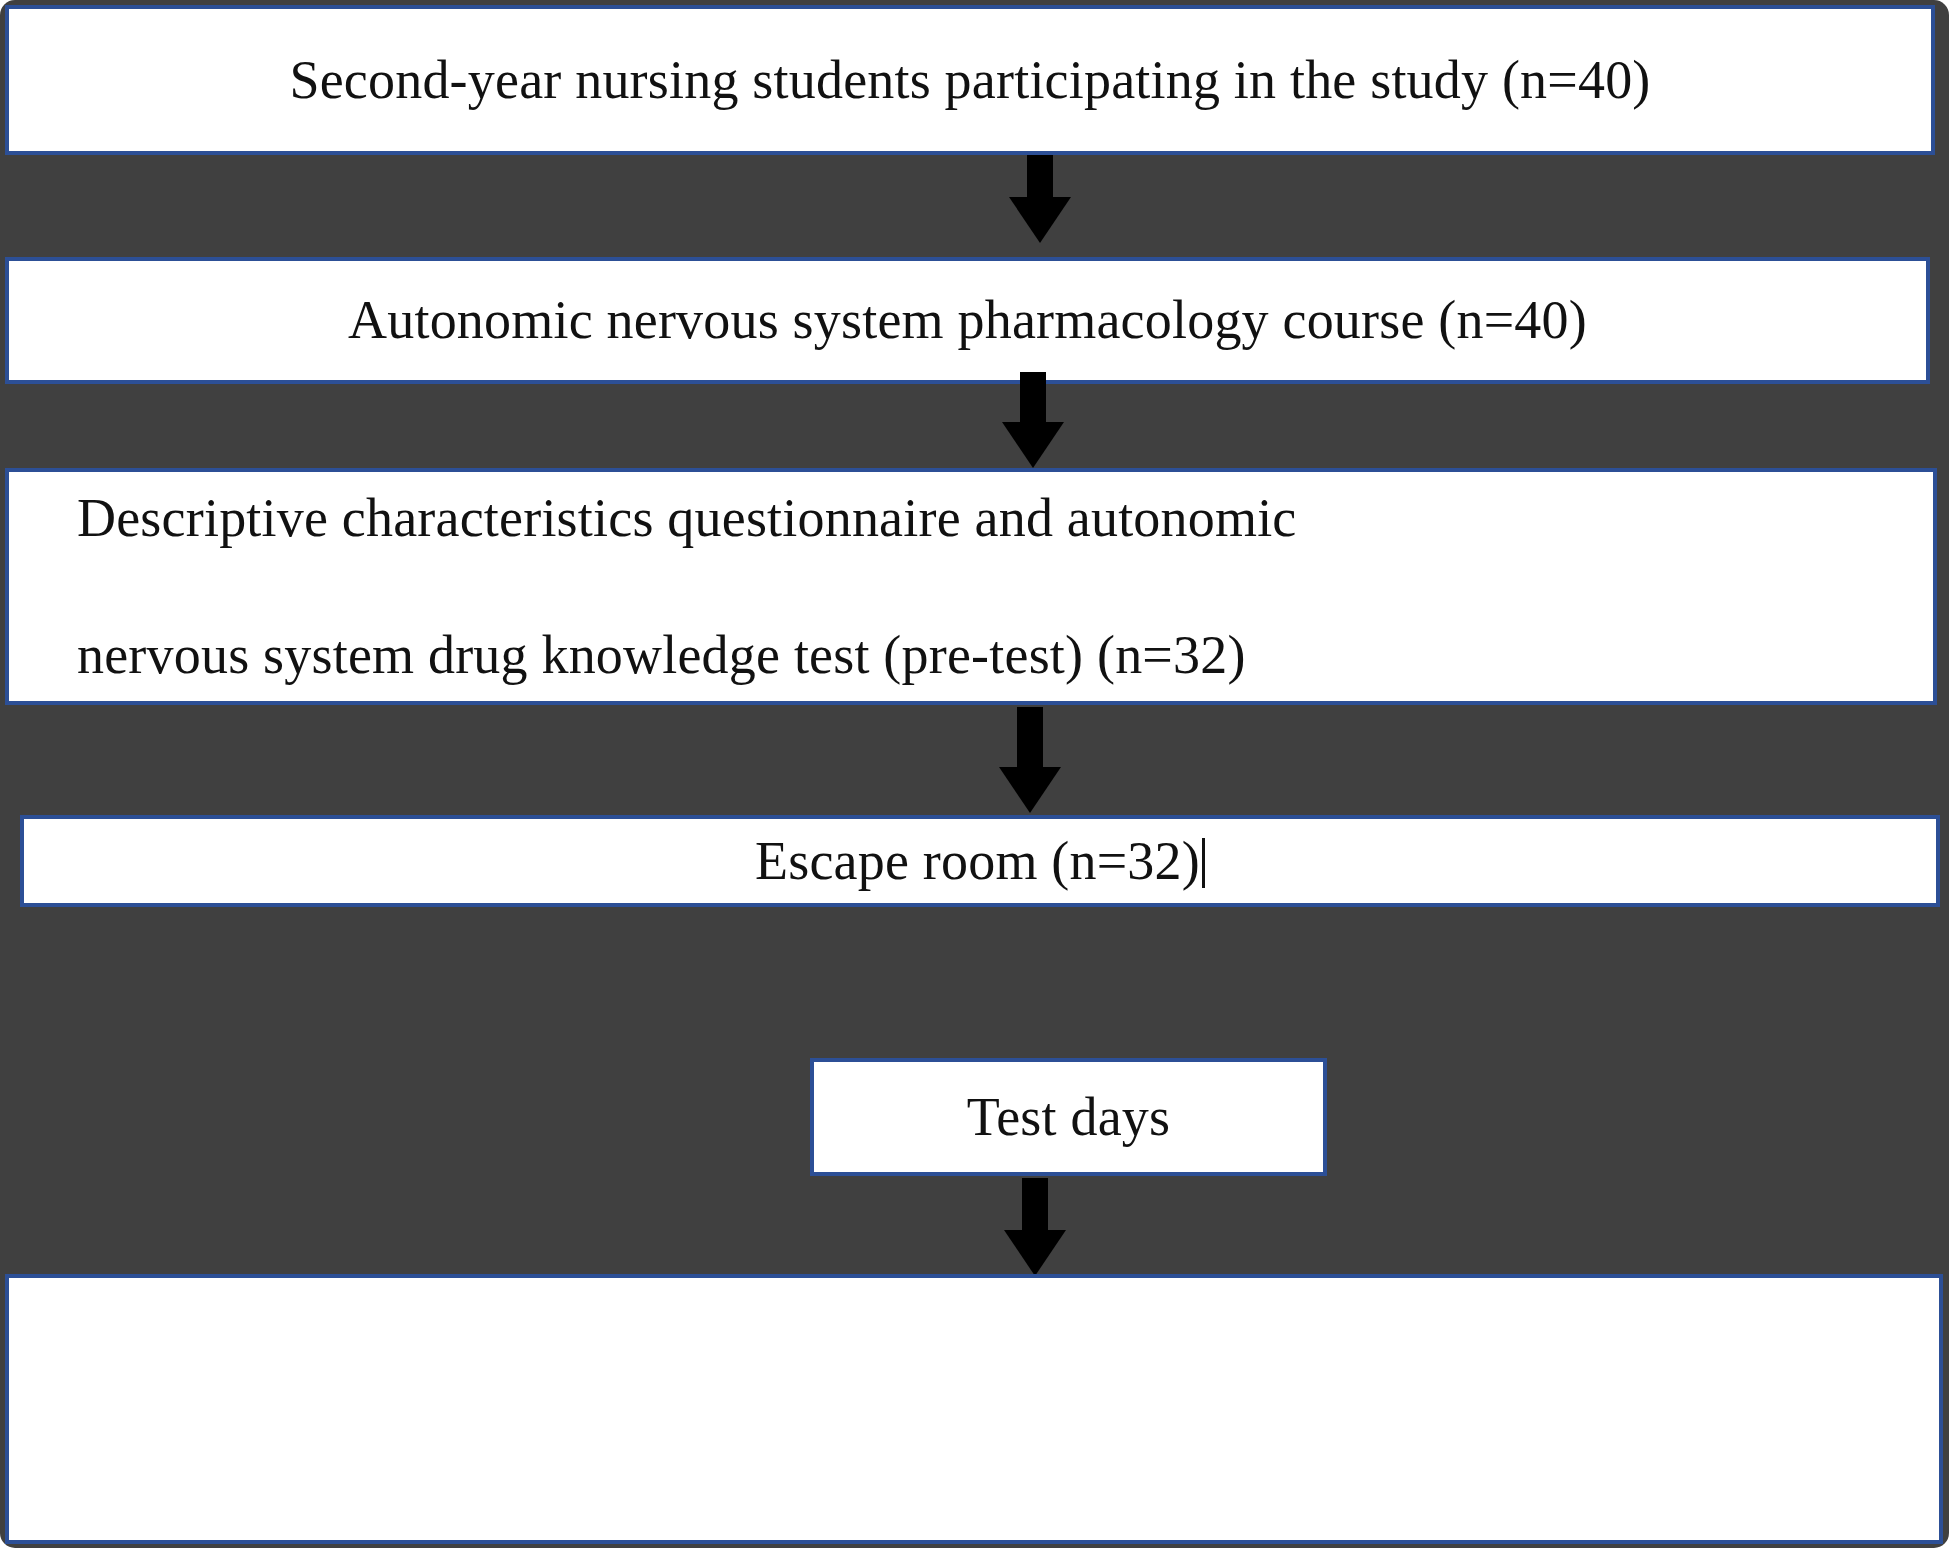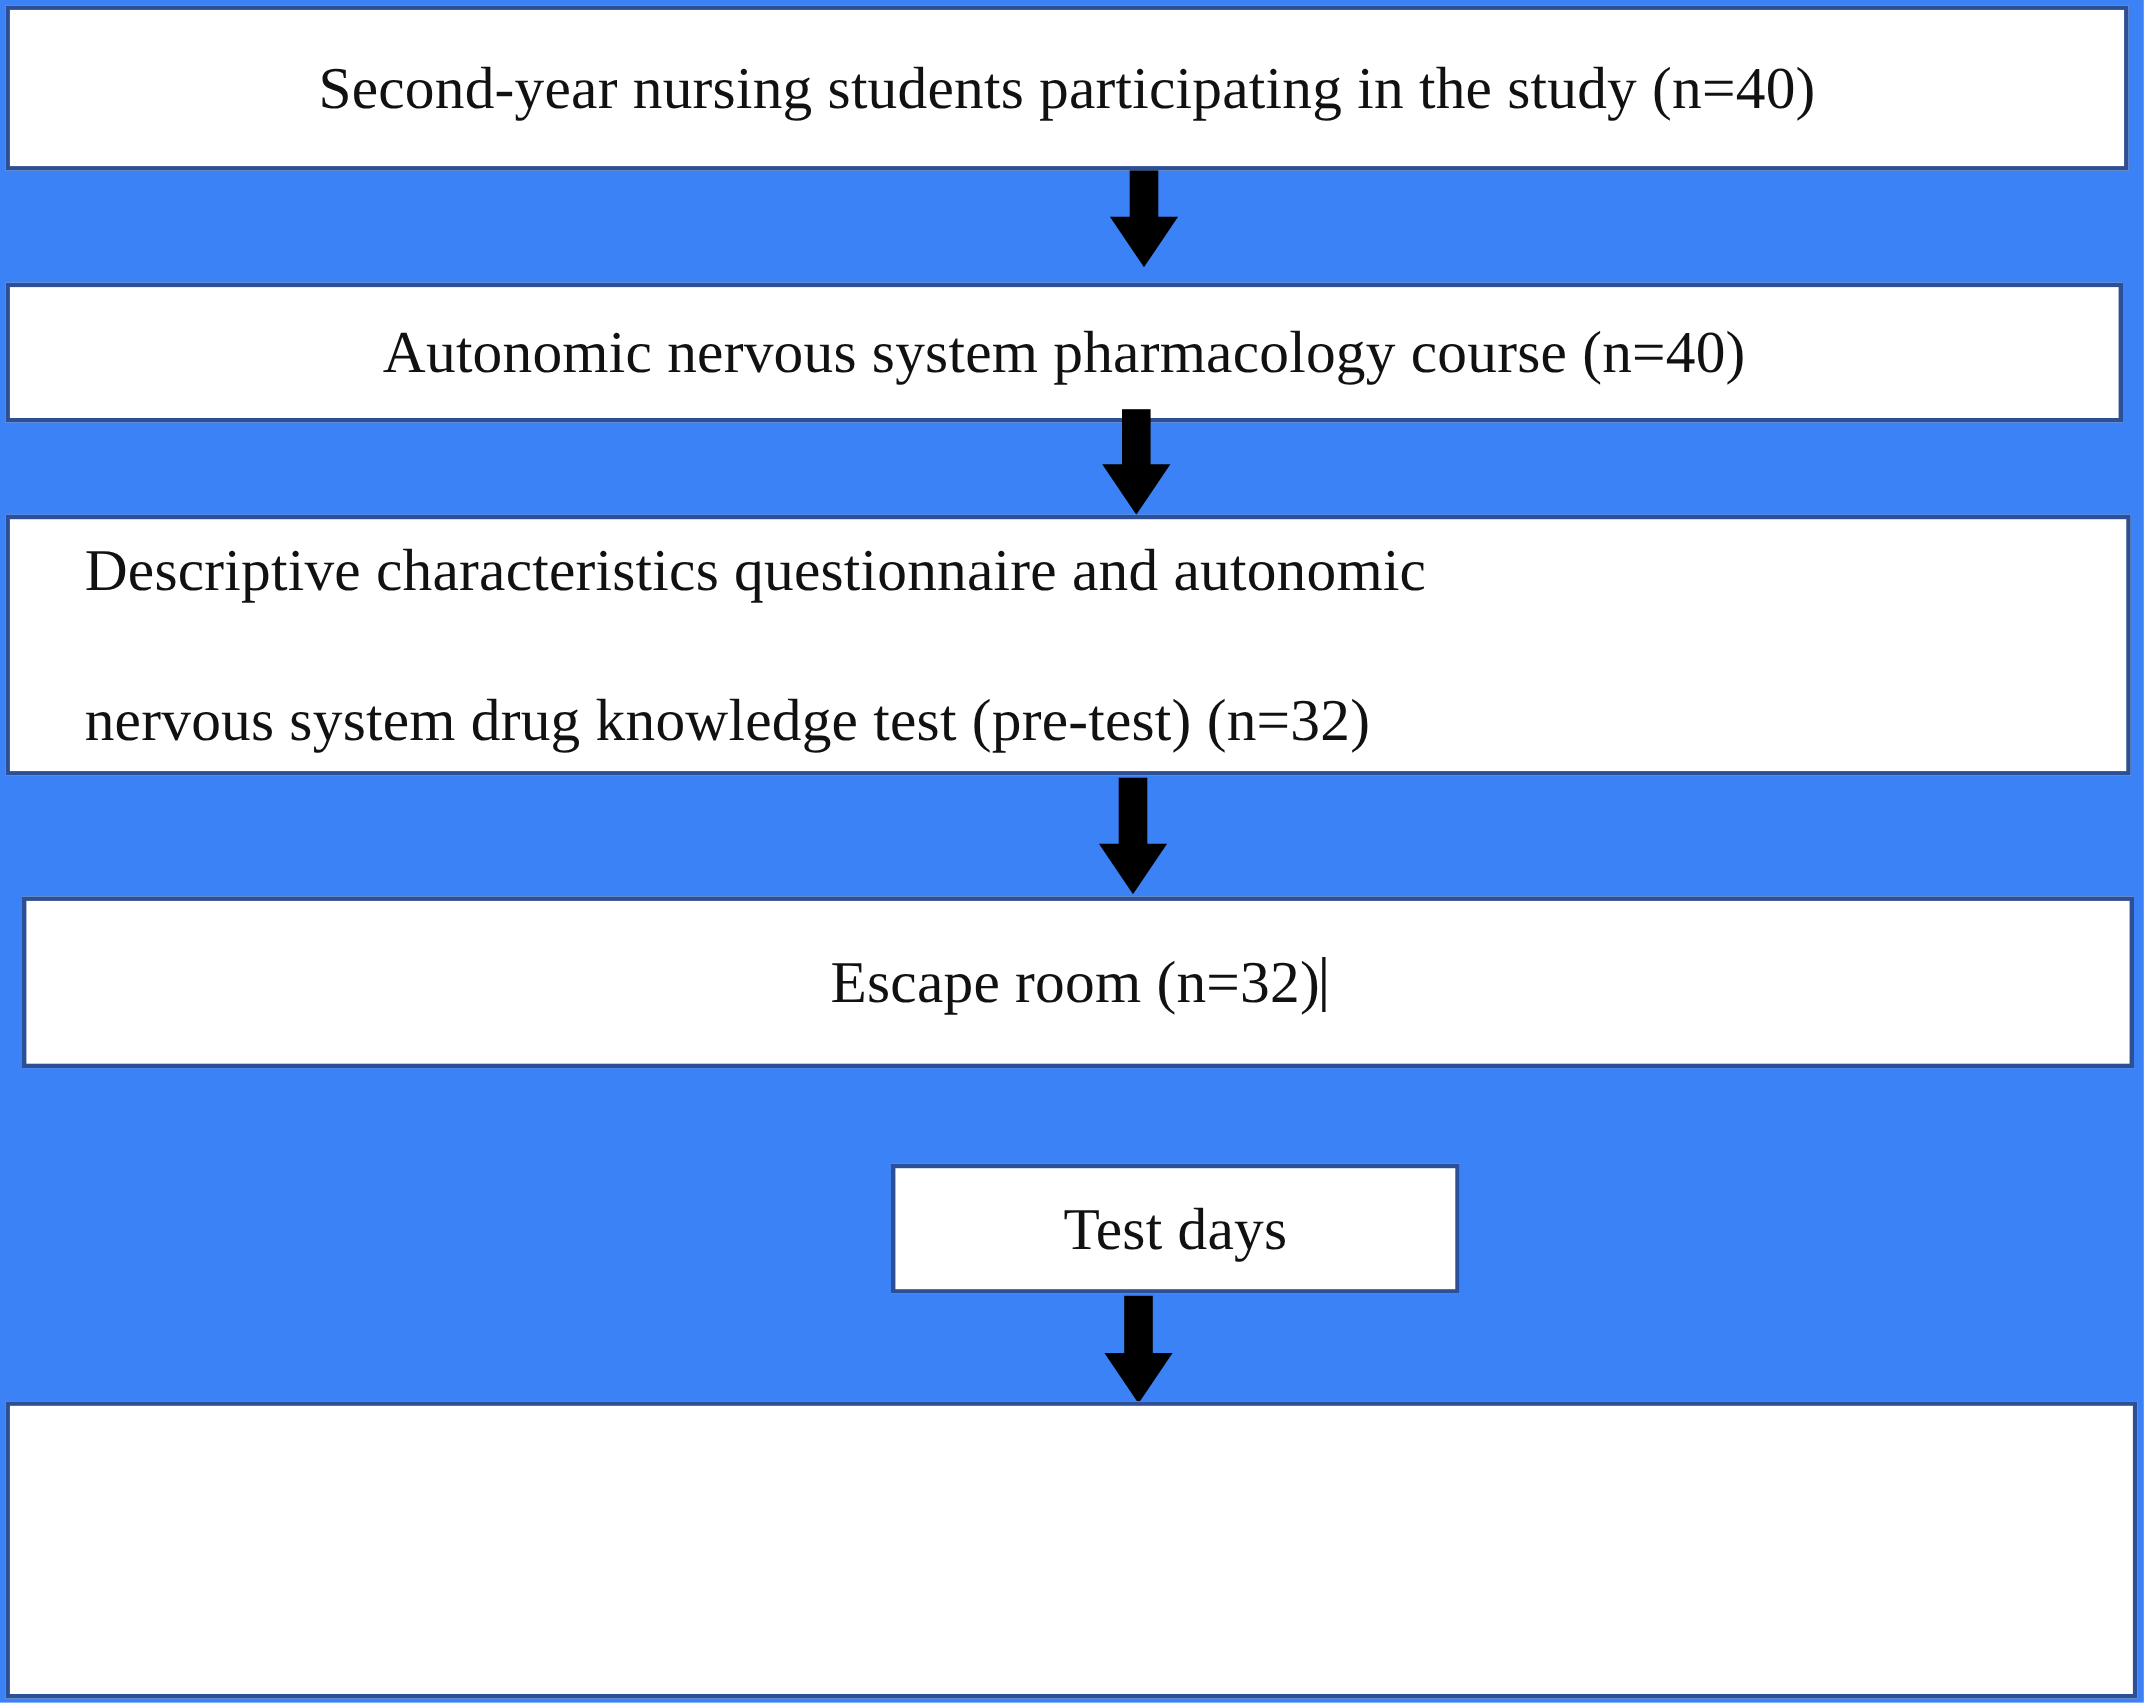--- a/index.html
+++ b/index.html
@@ -8,22 +8,23 @@
     background: #ffffff;
   }
   body {
     font-family: "Liberation Serif", "DejaVu Serif", serif;
     color: #000000;
   }
   #canvas {
     position: relative;
     width: 1949px;
     height: 1548px;
-    background: #3b82f6;
+    background: #404040;
     overflow: hidden;
+    border-radius: 15px;
   }
   .node-box {
     position: absolute;
     box-sizing: border-box;
     background: #ffffff;
     border: 4px solid #2c4f96;
     display: flex;
     flex-direction: column;
     justify-content: center;
   }
@@ -102,21 +103,21 @@
   <div class="node-box left" style="left:5px; top:468px; width:1932px; height:237px;">
     <div class="node-line">Descriptive characteristics questionnaire and autonomic</div>
     <div class="node-line">nervous system drug knowledge test (pre-test) (n=32)</div>
   </div>
 
   <div class="arrow" style="left:998px; top:707px; width:64px; height:106px;">
     <div class="shaft" style="width:26px; height:66px;"></div>
     <div class="head"></div>
   </div>
 
-  <div class="node-box center" style="left:20px; top:815px; width:1920px; height:156px;">
+  <div class="node-box center" style="left:20px; top:815px; width:1920px; height:92px;">
     <div class="node-line"><span>Escape room (n=32)</span><span class="caret"></span></div>
   </div>
 
   <div class="node-box center" style="left:810px; top:1058px; width:517px; height:118px;">
     <div class="node-line">Test days</div>
   </div>
 
   <div class="arrow" style="left:1003px; top:1178px; width:64px; height:98px;">
     <div class="shaft" style="width:26px; height:58px;"></div>
     <div class="head"></div>

